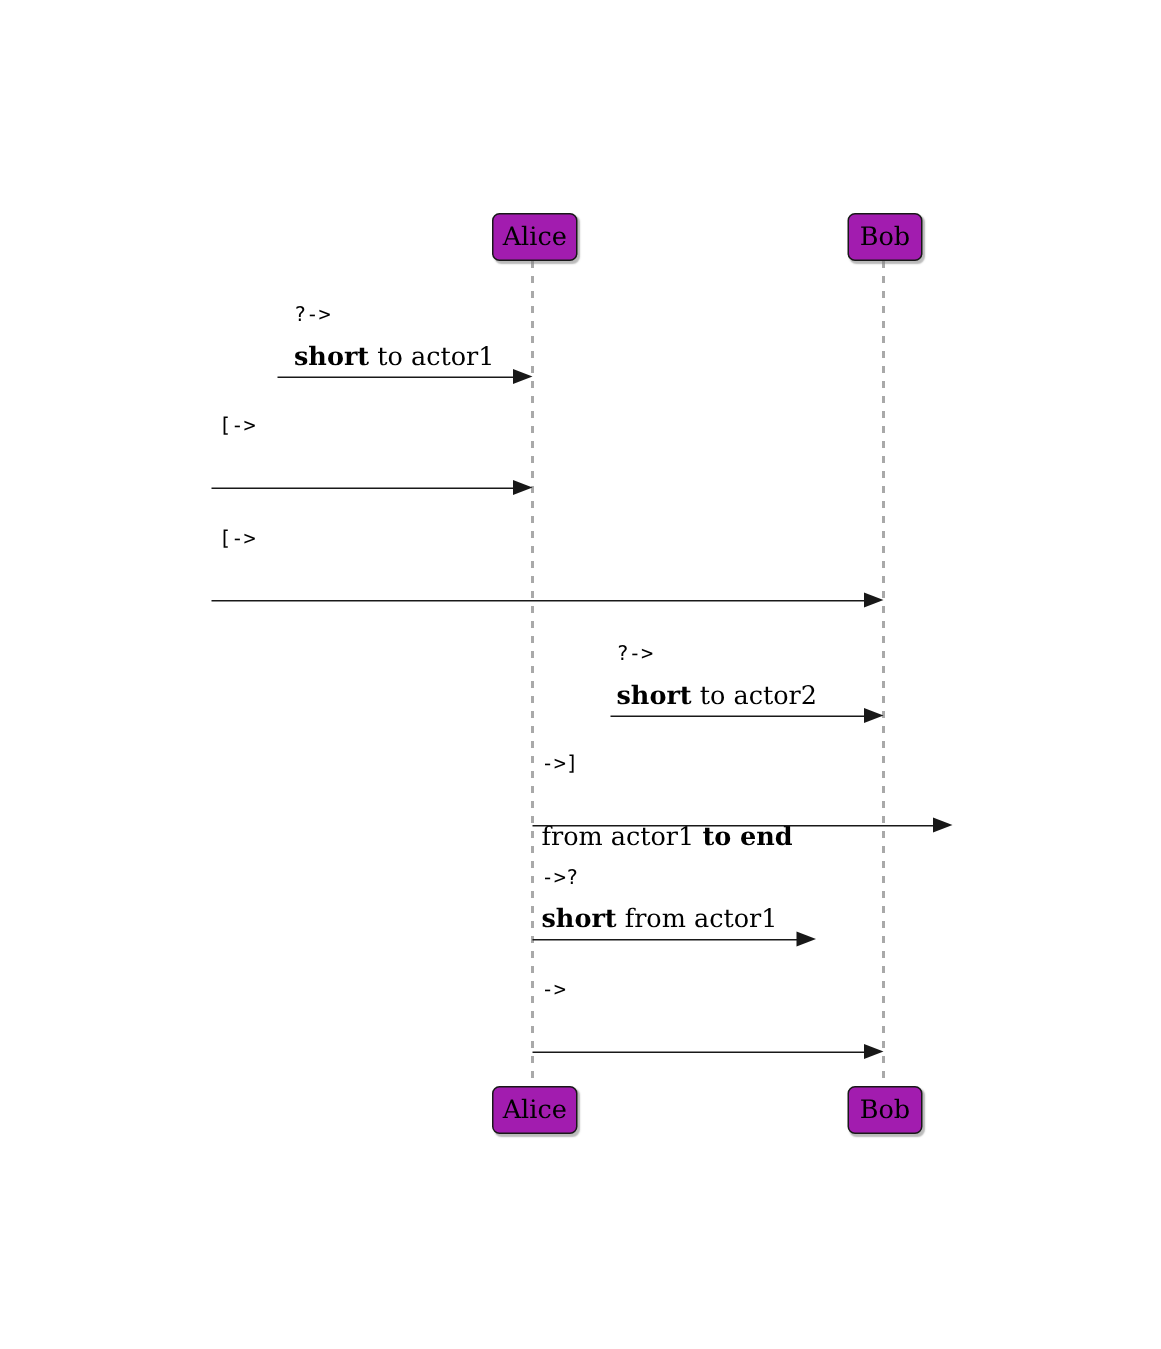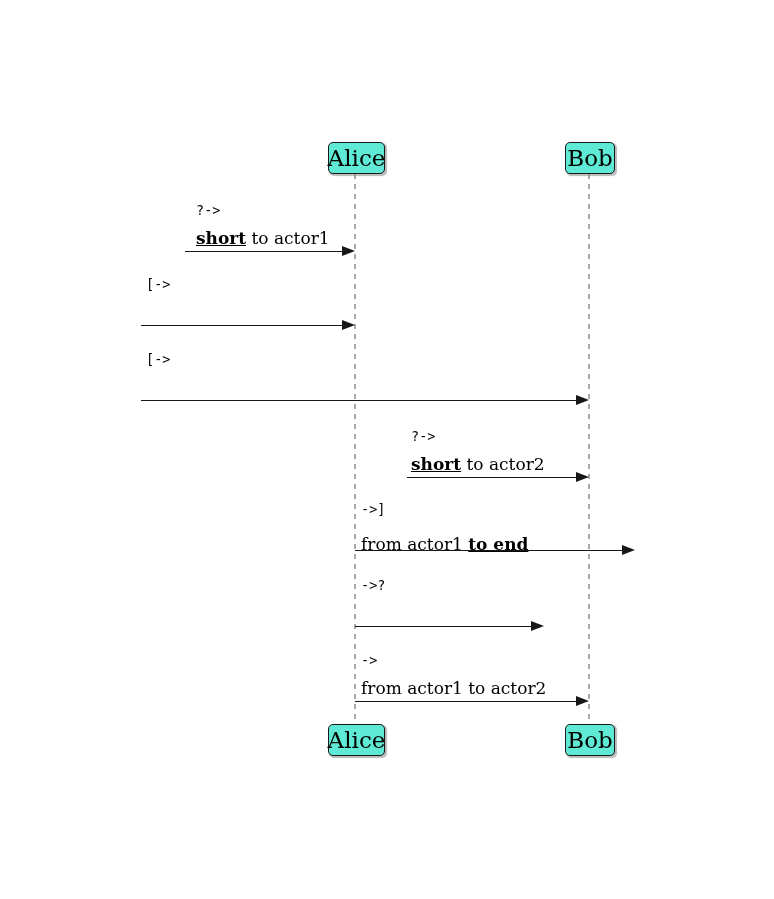--- a/index.html
+++ b/index.html
@@ -16,48 +16,48 @@
     width: 2px;
     background: repeating-linear-gradient(
       to bottom,
       #a9a9a9 0px, #a9a9a9 5px,
       transparent 5px, transparent 10px
     );
   }
   .actor-box {
     position: absolute;
     box-sizing: border-box;
-    background: #5eead4;
+    background: #a21caf;
     border: 1.6px solid #181818;
     border-radius: 5px;
     box-shadow: 1.5px 1.5px 1px rgba(130,130,130,0.55);
     display: flex;
     align-items: center;
     justify-content: center;
     font-family: "DejaVu Serif", serif;
-    font-size: 23px;
+    font-size: 17px;
     color: #000000;
   }
   .msg-op {
     position: absolute;
     font-family: "DejaVu Sans Mono", monospace;
     font-size: 13.5px;
     line-height: 16px;
     color: #000000;
     white-space: pre;
   }
   .msg-label {
     position: absolute;
     font-family: "DejaVu Serif", serif;
     font-size: 17px;
     line-height: 20px;
     color: #000000;
     white-space: pre;
   }
-  .msg-label .b { font-weight: bold; text-decoration: underline; }
+  .msg-label .b { font-weight: bold; }
   .msg-line {
     position: absolute;
     height: 0;
     border-top: 1.6px solid #181818;
   }
   .msg-head {
     position: absolute;
     width: 0;
     height: 0;
     border-left: 13px solid #181818;
@@ -83,23 +83,23 @@
     <div class="msg-line" style="left: 141px; width: 210px; top: 325px; border-top-color: rgb(24, 24, 24);"></div>
     <div class="msg-head" style="left: 342px; top: 320px; border-left-color: rgb(24, 24, 24);"></div>
     <div class="msg-op" style="left: 146px; top: 351px;">[-&gt;</div>
     <div class="msg-line" style="left: 141px; width: 444px; top: 400px; border-top-color: rgb(24, 24, 24);"></div>
     <div class="msg-head" style="left: 576px; top: 395px; border-left-color: rgb(24, 24, 24);"></div>
     <div class="msg-op" style="left: 411px; top: 428px;">?-&gt;</div>
     <div class="msg-label" style="left: 411px; top: 454px;"><span class="b">short</span><span> to actor2</span></div>
     <div class="msg-line" style="left: 407px; width: 178px; top: 477px; border-top-color: rgb(24, 24, 24);"></div>
     <div class="msg-head" style="left: 576px; top: 472px; border-left-color: rgb(24, 24, 24);"></div>
     <div class="msg-op" style="left: 361px; top: 501px;">-&gt;]</div>
-    <div class="msg-label" style="left: 361px; top: 534px;"><span>from actor1 </span><span class="b">to end</span></div>
+    <div class="msg-label" style="left: 361px; top: 548px;"><span>from actor1 </span><span class="b">to end</span></div>
     <div class="msg-line" style="left: 355px; width: 276px; top: 550px; border-top-color: rgb(24, 24, 24);"></div>
     <div class="msg-head" style="left: 622px; top: 545px; border-left-color: rgb(24, 24, 24);"></div>
     <div class="msg-op" style="left: 361px; top: 577px;">-&gt;?</div>
+    <div class="msg-label" style="left: 361px; top: 603px;"><span class="b">short</span><span> from actor1</span></div>
     <div class="msg-line" style="left: 355px; width: 185px; top: 626px; border-top-color: rgb(24, 24, 24);"></div>
     <div class="msg-head" style="left: 531px; top: 621px; border-left-color: rgb(24, 24, 24);"></div>
     <div class="msg-op" style="left: 361px; top: 652px;">-&gt;</div>
-    <div class="msg-label" style="left: 361px; top: 678px;"><span>from actor1 to actor2</span></div>
     <div class="msg-line" style="left: 355px; width: 230px; top: 701px; border-top-color: rgb(24, 24, 24);"></div>
     <div class="msg-head" style="left: 576px; top: 696px; border-left-color: rgb(24, 24, 24);"></div>
   </div>
 
 </body></html>

